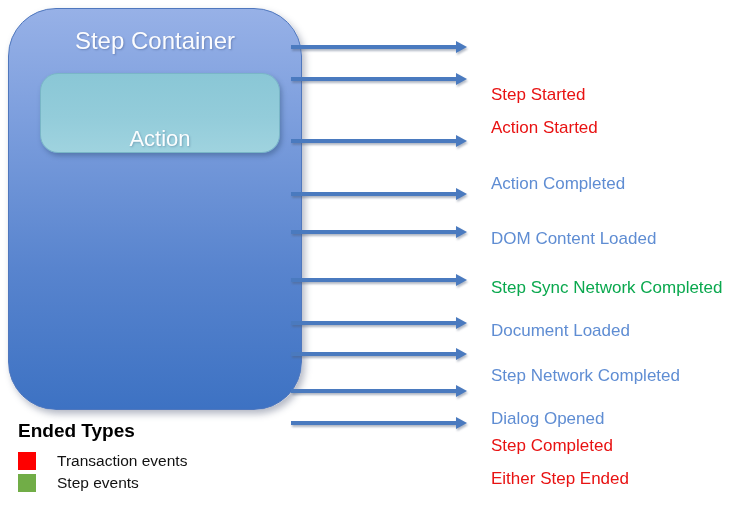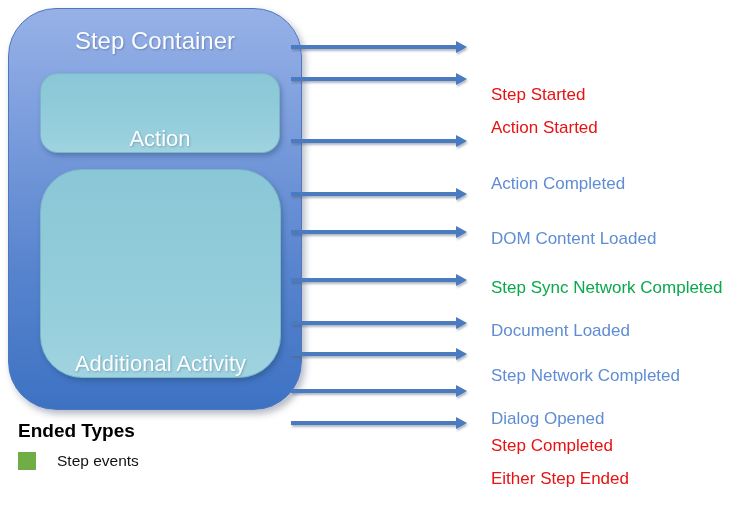--- a/index.html
+++ b/index.html
@@ -149,23 +149,20 @@
 
 <div class="canvas">
 
   <div class="step-container">
     <div class="container-title">Step Container</div>
 
     <div class="inner-box action-box">
       <span>Action</span>
     </div>
 
-    <div class="inner-box activity-box">
-      <span>Additional Activity</span>
-    </div>
   </div>
 
   <div id="arrows-layer">
       <div class="arrow" style="top: 45px;">
         <div class="arrow-line" style="background: rgb(74, 122, 191);"></div>
         <div class="arrow-head" style="border-left: 11px solid rgb(74, 122, 191);"></div>
       </div>
       <div class="arrow" style="top: 77px;">
         <div class="arrow-line" style="background: rgb(74, 122, 191);"></div>
         <div class="arrow-head" style="border-left: 11px solid rgb(74, 122, 191);"></div>
@@ -213,19 +210,23 @@
       <div class="event-label" style="top: 319px; color: rgb(95, 141, 211);">Step Network Completed</div>
       <div class="event-label" style="top: 362px; color: rgb(95, 141, 211);">Dialog Opened</div>
       <div class="event-label" style="top: 389px; color: rgb(232, 18, 18);">Step Completed</div>
       <div class="event-label" style="top: 422px; color: rgb(232, 18, 18);">Either Step Ended</div>
     </div>
 
   <div class="legend">
     <div class="legend-title">Ended Types</div>
     <div id="legend-items">
         <div class="legend-row">
+          <span class="legend-swatch" style="background: rgb(254, 0, 0);"></span>
+          <span class="legend-label">Transaction events</span>
+        </div>
+        <div class="legend-row">
           <span class="legend-swatch" style="background: rgb(113, 173, 71);"></span>
           <span class="legend-label">Step events</span>
         </div>
       </div>
   </div>
 
 </div>
 
 </body></html>

